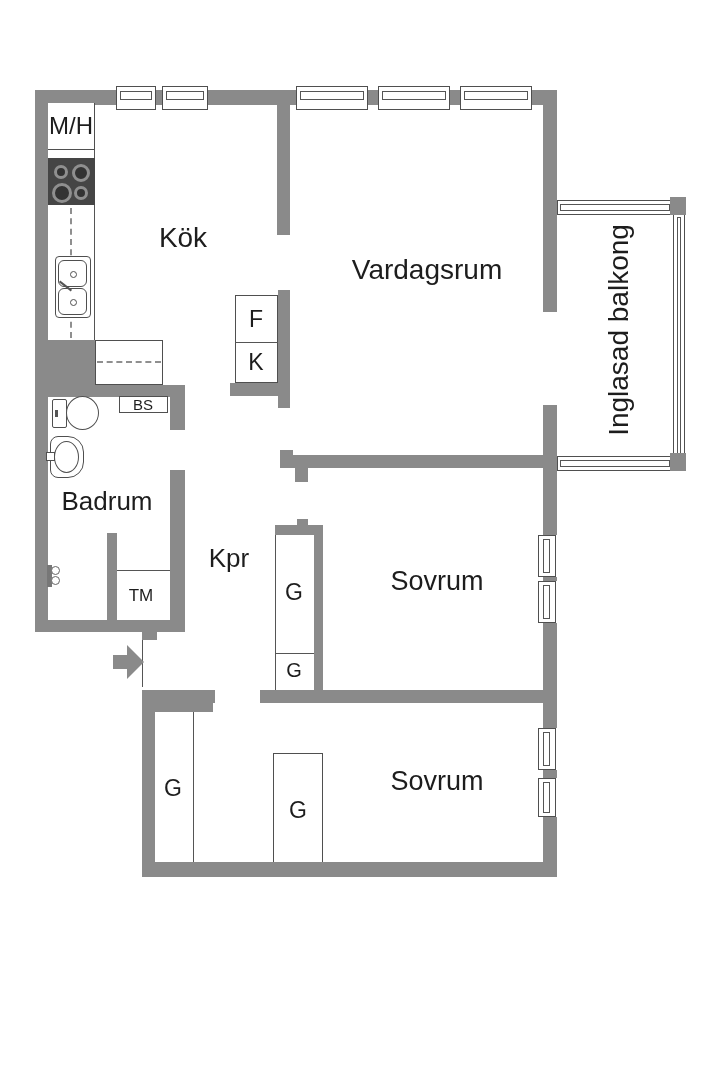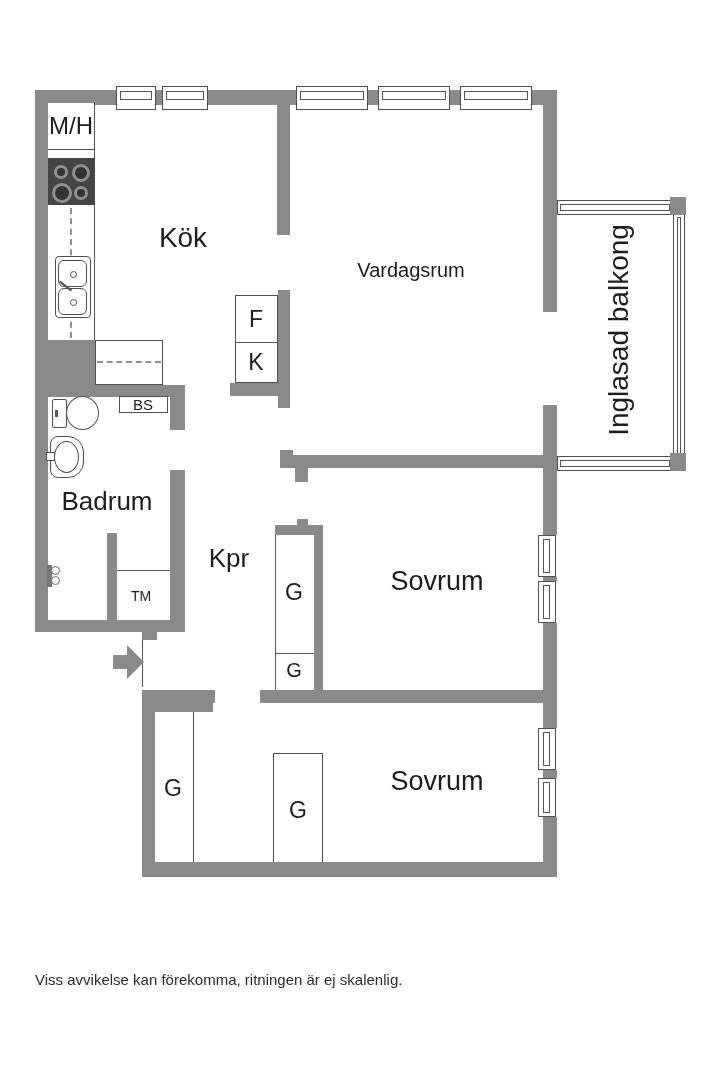--- a/index.html
+++ b/index.html
@@ -142,32 +142,31 @@
   <div class="line" style="left:275px;top:535px;width:1px;height:155px;"></div>
   <div class="line" style="left:275px;top:653px;width:39px;height:1px;"></div>
   <div class="line" style="left:193px;top:712px;width:1px;height:150px;"></div>
   <div class="wbox" style="left:273px;top:753px;width:50px;height:109px;border-bottom:none;"></div>
 
   <div class="line" style="left:142px;top:640px;width:1px;height:47px;"></div>
   <div class="arrow-shaft" style="left:113px;top:655px;width:15px;height:14px;"></div>
   <div class="arrow-head" style="left:127px;top:645px;"></div>
 
   <div class="label" style="left:183px;top:238px;font-size:28px;">Kök</div>
-  <div class="label" style="left:411px;top:270px;font-size:20px;">Vardagsrum</div>
+  <div class="label" style="left:427px;top:270px;font-size:28px;">Vardagsrum</div>
   <div class="label rot" style="left:619px;top:330px;font-size:28px;">Inglasad balkong</div>
   <div class="label" style="left:107px;top:501px;font-size:26px;">Badrum</div>
   <div class="label" style="left:229px;top:558px;font-size:26px;">Kpr</div>
   <div class="label" style="left:437px;top:581px;font-size:27px;">Sovrum</div>
   <div class="label" style="left:437px;top:781px;font-size:27px;">Sovrum</div>
 
   <div class="label" style="left:71px;top:126px;font-size:24px;">M/H</div>
   <div class="label" style="left:256px;top:319px;font-size:23px;">F</div>
   <div class="label" style="left:256px;top:362px;font-size:23px;">K</div>
   <div class="label" style="left:143px;top:404px;font-size:15px;">BS</div>
-  <div class="label" style="left:141px;top:596px;font-size:14px;">TM</div>
+  <div class="label" style="left:141px;top:596px;font-size:17px;">TM</div>
   <div class="label" style="left:294px;top:592px;font-size:23px;">G</div>
   <div class="label" style="left:294px;top:670px;font-size:20px;">G</div>
   <div class="label" style="left:173px;top:788px;font-size:23px;">G</div>
   <div class="label" style="left:298px;top:810px;font-size:23px;">G</div>
 
-  <div class="footer" style="left:35px;top:971px;">Viss avvikelse kan förekomma, ritningen är ej skalenlig.</div>
 
 </div>
 
 </body></html>

